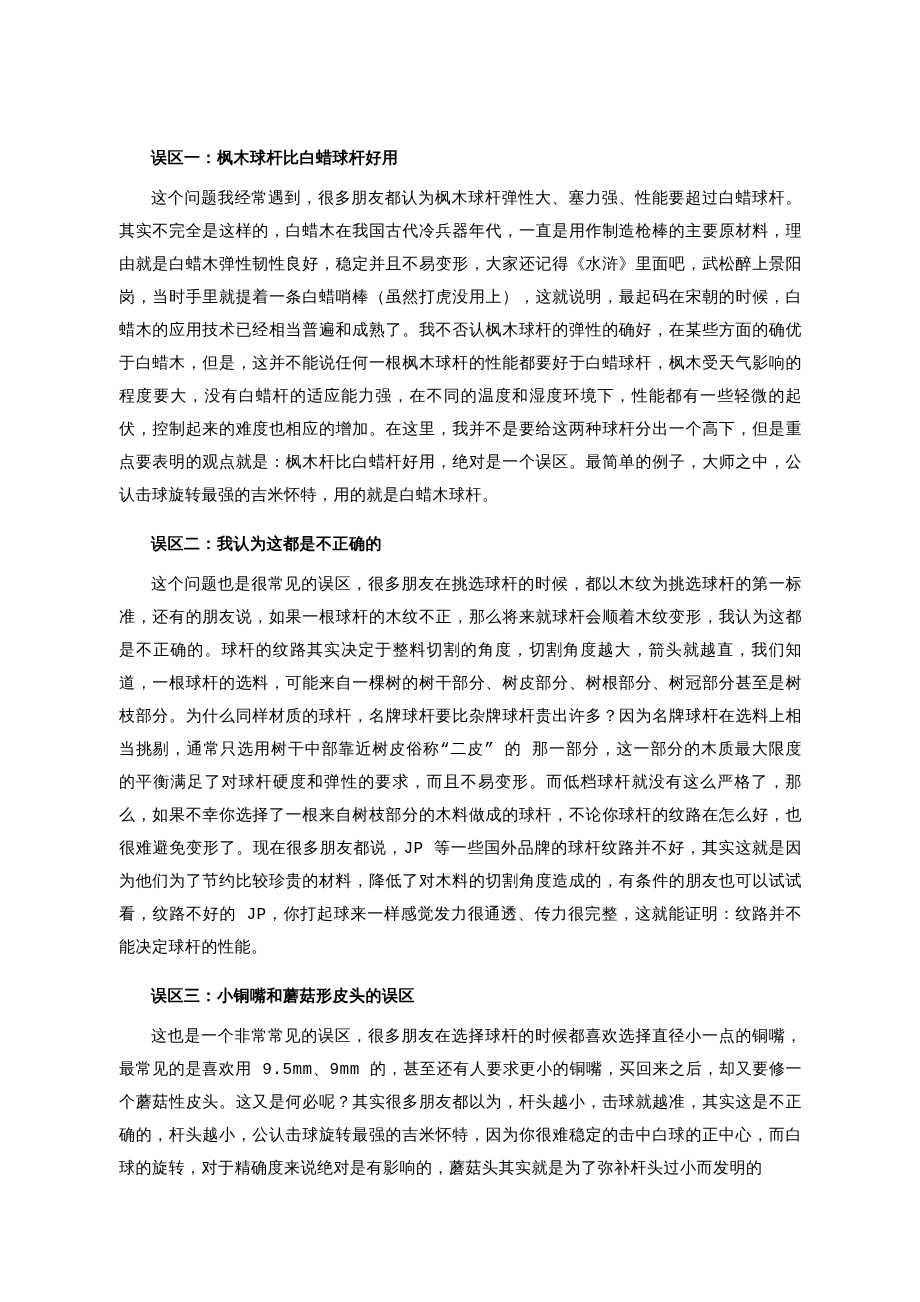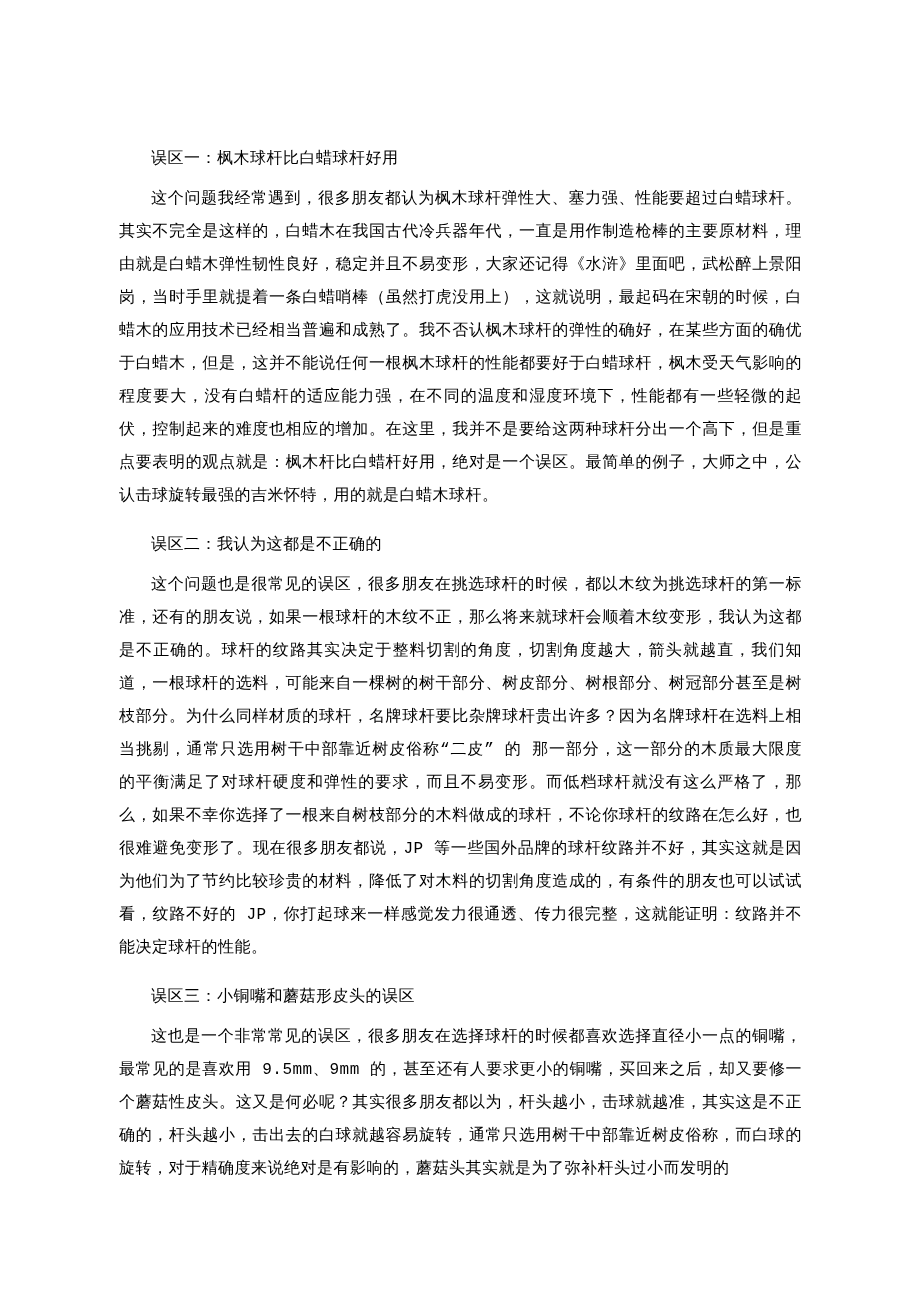--- a/index.html
+++ b/index.html
@@ -18,21 +18,21 @@
       width: 920px;
       height: 1302px;
       background: #ffffff;
       padding: 141px 118px 40px 119px;
       overflow: hidden;
     }
     .section { margin: 0; }
     .section-heading {
       font-family: "DejaVu Sans", "Liberation Sans", sans-serif;
       font-size: 16px;
-      font-weight: normal;
+      font-weight: bold;
       line-height: 33px;
       margin: 14px 0 9px 0;
       text-indent: 2em;
       letter-spacing: 0.5px;
     }
     .section:first-child .section-heading {
       margin-top: 0;
     }
     .section-paragraph {
       font-size: 16px;
@@ -55,16 +55,16 @@
     <p class="section-paragraph">这个问题我经常遇到，很多朋友都认为枫木球杆弹性大、塞力强、性能要超过白蜡球杆。其实不完全是这样的，白蜡木在我国古代冷兵器年代，一直是用作制造枪棒的主要原材料，理由就是白蜡木弹性韧性良好，稳定并且不易变形，大家还记得《水浒》里面吧，武松醉上景阳岗，当时手里就提着一条白蜡哨棒（虽然打虎没用上），这就说明，最起码在宋朝的时候，白蜡木的应用技术已经相当普遍和成熟了。我不否认枫木球杆的弹性的确好，在某些方面的确优于白蜡木，但是，这并不能说任何一根枫木球杆的性能都要好于白蜡球杆，枫木受天气影响的程度要大，没有白蜡杆的适应能力强，在不同的温度和湿度环境下，性能都有一些轻微的起伏，控制起来的难度也相应的增加。在这里，我并不是要给这两种球杆分出一个高下，但是重点要表明的观点就是：枫木杆比白蜡杆好用，绝对是一个误区。最简单的例子，大师之中，公认击球旋转最强的吉米怀特，用的就是白蜡木球杆。</p>
   </div>
 
   <div class="section">
     <h3 class="section-heading">误区二：我认为这都是不正确的</h3>
     <p class="section-paragraph">这个问题也是很常见的误区，很多朋友在挑选球杆的时候，都以木纹为挑选球杆的第一标准，还有的朋友说，如果一根球杆的木纹不正，那么将来就球杆会顺着木纹变形，我认为这都是不正确的。球杆的纹路其实决定于整料切割的角度，切割角度越大，箭头就越直，我们知道，一根球杆的选料，可能来自一棵树的树干部分、树皮部分、树根部分、树冠部分甚至是树枝部分。为什么同样材质的球杆，名牌球杆要比杂牌球杆贵出许多？因为名牌球杆在选料上相当挑剔，通常只选用树干中部靠近树皮俗称“二皮” 的 那一部分，这一部分的木质最大限度的平衡满足了对球杆硬度和弹性的要求，而且不易变形。而低档球杆就没有这么严格了，那么，如果不幸你选择了一根来自树枝部分的木料做成的球杆，不论你球杆的纹路在怎么好，也很难避免变形了。现在很多朋友都说，JP 等一些国外品牌的球杆纹路并不好，其实这就是因为他们为了节约比较珍贵的材料，降低了对木料的切割角度造成的，有条件的朋友也可以试试看，纹路不好的 JP，你打起球来一样感觉发力很通透、传力很完整，这就能证明：纹路并不能决定球杆的性能。</p>
   </div>
 
   <div class="section">
     <h3 class="section-heading">误区三：小铜嘴和蘑菇形皮头的误区</h3>
-    <p class="section-paragraph">这也是一个非常常见的误区，很多朋友在选择球杆的时候都喜欢选择直径小一点的铜嘴，最常见的是喜欢用 9.5mm、9mm 的，甚至还有人要求更小的铜嘴，买回来之后，却又要修一个蘑菇性皮头。这又是何必呢？其实很多朋友都以为，杆头越小，击球就越准，其实这是不正确的，杆头越小，击出去的白球就越容易旋转，通常只选用树干中部靠近树皮俗称，而白球的旋转，对于精确度来说绝对是有影响的，蘑菇头其实就是为了弥补杆头过小而发明的</p>
+    <p class="section-paragraph">这也是一个非常常见的误区，很多朋友在选择球杆的时候都喜欢选择直径小一点的铜嘴，最常见的是喜欢用 9.5mm、9mm 的，甚至还有人要求更小的铜嘴，买回来之后，却又要修一个蘑菇性皮头。这又是何必呢？其实很多朋友都以为，杆头越小，击球就越准，其实这是不正确的，杆头越小，公认击球旋转最强的吉米怀特，因为你很难稳定的击中白球的正中心，而白球的旋转，对于精确度来说绝对是有影响的，蘑菇头其实就是为了弥补杆头过小而发明的</p>
   </div>
 
 </div>
 
 </body></html>

